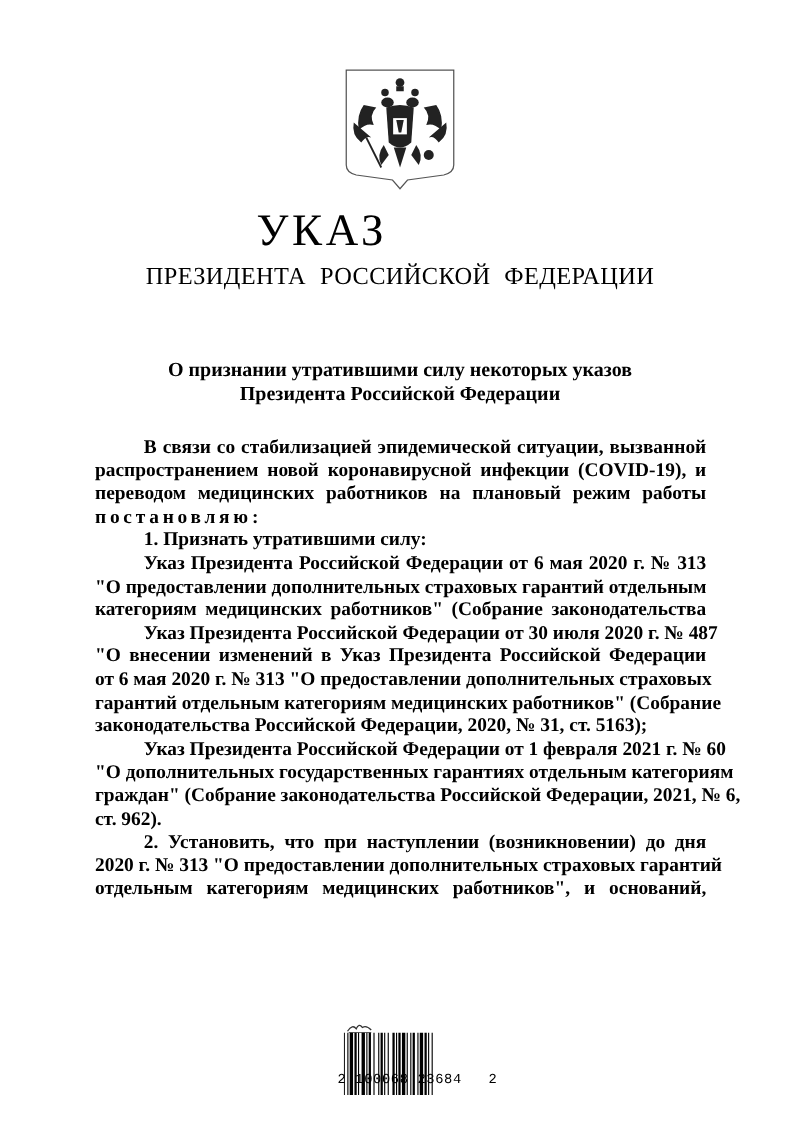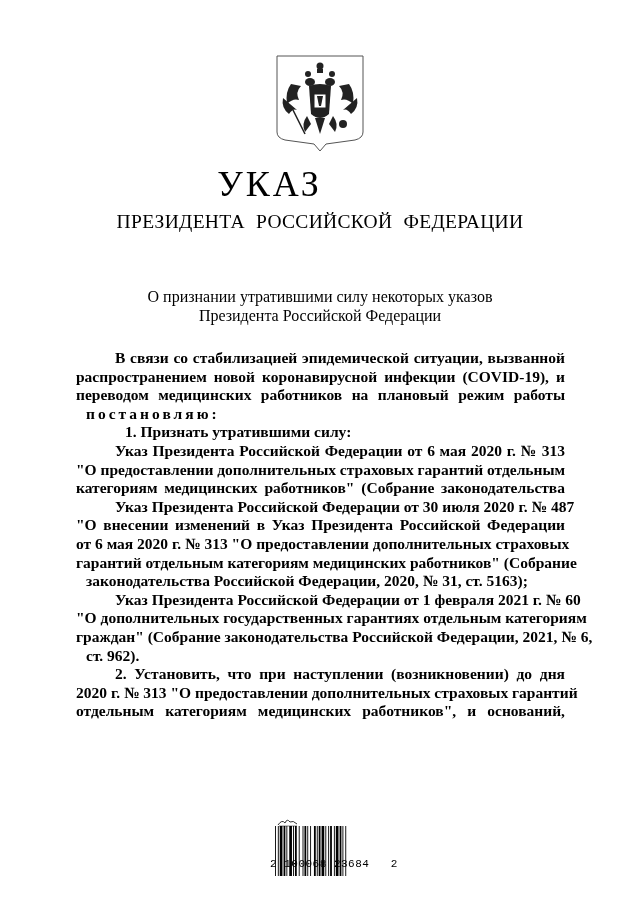--- a/index.html
+++ b/index.html
@@ -1,29 +1,29 @@
 <!DOCTYPE html>
 <html><head>
 <meta charset="utf-8">
 <style>
   html, body { margin: 0; padding: 0; background: #ffffff; }
   body { width: 640px; height: 905px; position: relative; overflow: hidden;
          font-family: "Liberation Serif", "DejaVu Serif", serif; color: #000; }
   .emblem { position: absolute; left: 271px; top: 52px; width: 98px; height: 100px; }
   .title { position: absolute; left: 0; width: 515px; text-align: center; top: 163px;
-           font-size: 36px; letter-spacing: 3px; font-weight: normal; margin-left: 12px; }
+           font-size: 36px; letter-spacing: 3px; font-weight: normal; }
   .subtitle { position: absolute; left: 0; width: 640px; text-align: center; top: 211px;
               font-size: 19.5px; letter-spacing: 0.3px; word-spacing: 6px; }
   .heading { position: absolute; left: 0; width: 640px; text-align: center; top: 287px;
-             font-size: 16px; font-weight: normal; line-height: 19px; }
+             font-size: 16px; font-weight: bold; line-height: 19px; }
   .body { position: absolute; left: 76px; width: 489px; top: 349px;
           font-size: 15.5px; line-height: 18.6px; font-weight: bold; }
   .line { display: block; text-align: justify; text-align-last: justify; white-space: nowrap; height: 18.6px; }
   .line.ind { text-indent: 39px; }
-  .line.last { text-align-last: left; margin-left: 10px; }
+  .line.last { text-align-last: left; }
   .spaced { letter-spacing: 3px; }
   .barcode { position: absolute; left: 275px; top: 826px; width: 92px; height: 50px; }
   .barcode-num { position: absolute; left: 270px; top: 858px; width: 110px; font-size: 11px;
                  font-family: Liberation Mono, monospace; letter-spacing: 0.5px; white-space: pre; }
   .sig { position: absolute; left: 277px; top: 817px; width: 22px; height: 10px; }
 </style>
 </head>
 <body>
 
 <div>

